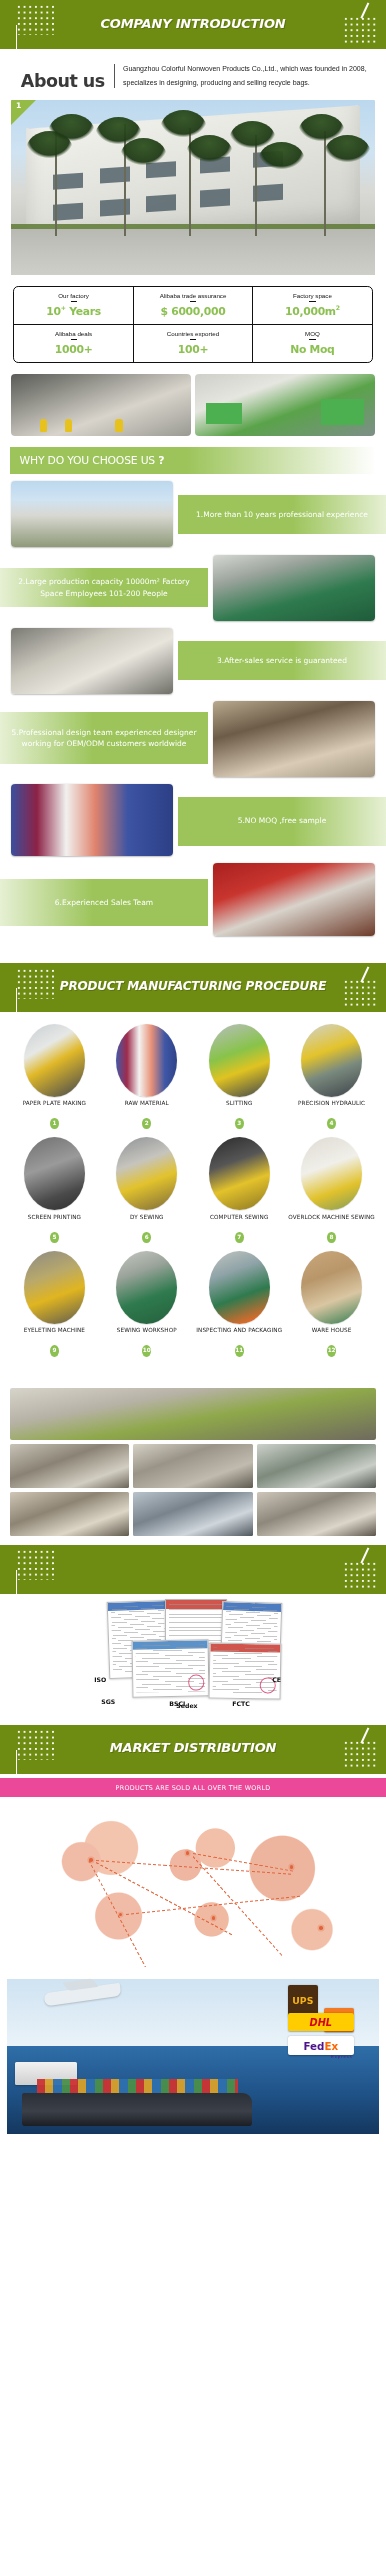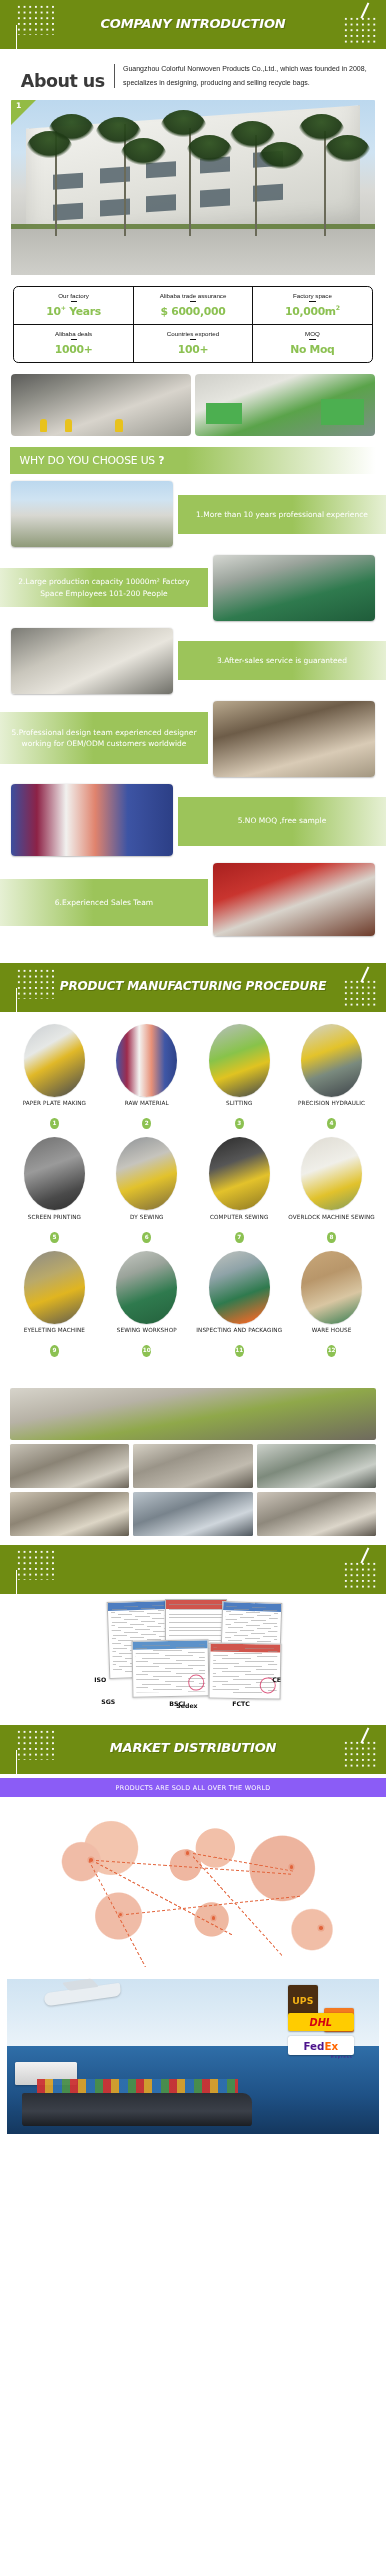--- a/index.html
+++ b/index.html
@@ -695,21 +695,21 @@
 
   <div class="banner">
     <div class="dots-l"></div>
     <div class="dots-r"></div>
     <div class="slash"></div>
     <div class="vbar"></div>
     <div class="title">MARKET DISTRIBUTION</div>
   </div>
 
   <div class="market">
-    <div style="background:#8b5cf6;padding:3.1px 0 5.2px 0">
+    <div style="background:#ec4899;padding:3.1px 0 5.2px 0">
       <div class="market-sub">PRODUCTS ARE SOLD  ALL OVER THE WORLD</div>
     </div>
     <div class="map-wrap">
       <div class="map-bg"></div>
       <div class="hub" style="left:76%;top:40%"></div>
       <div class="hub" style="left:22%;top:36%"></div>
       <div class="hub" style="left:48%;top:32%"></div>
       <div class="hub" style="left:30%;top:68%"></div>
       <div class="hub" style="left:55%;top:70%"></div>
       <div class="hub" style="left:84%;top:76%"></div>

